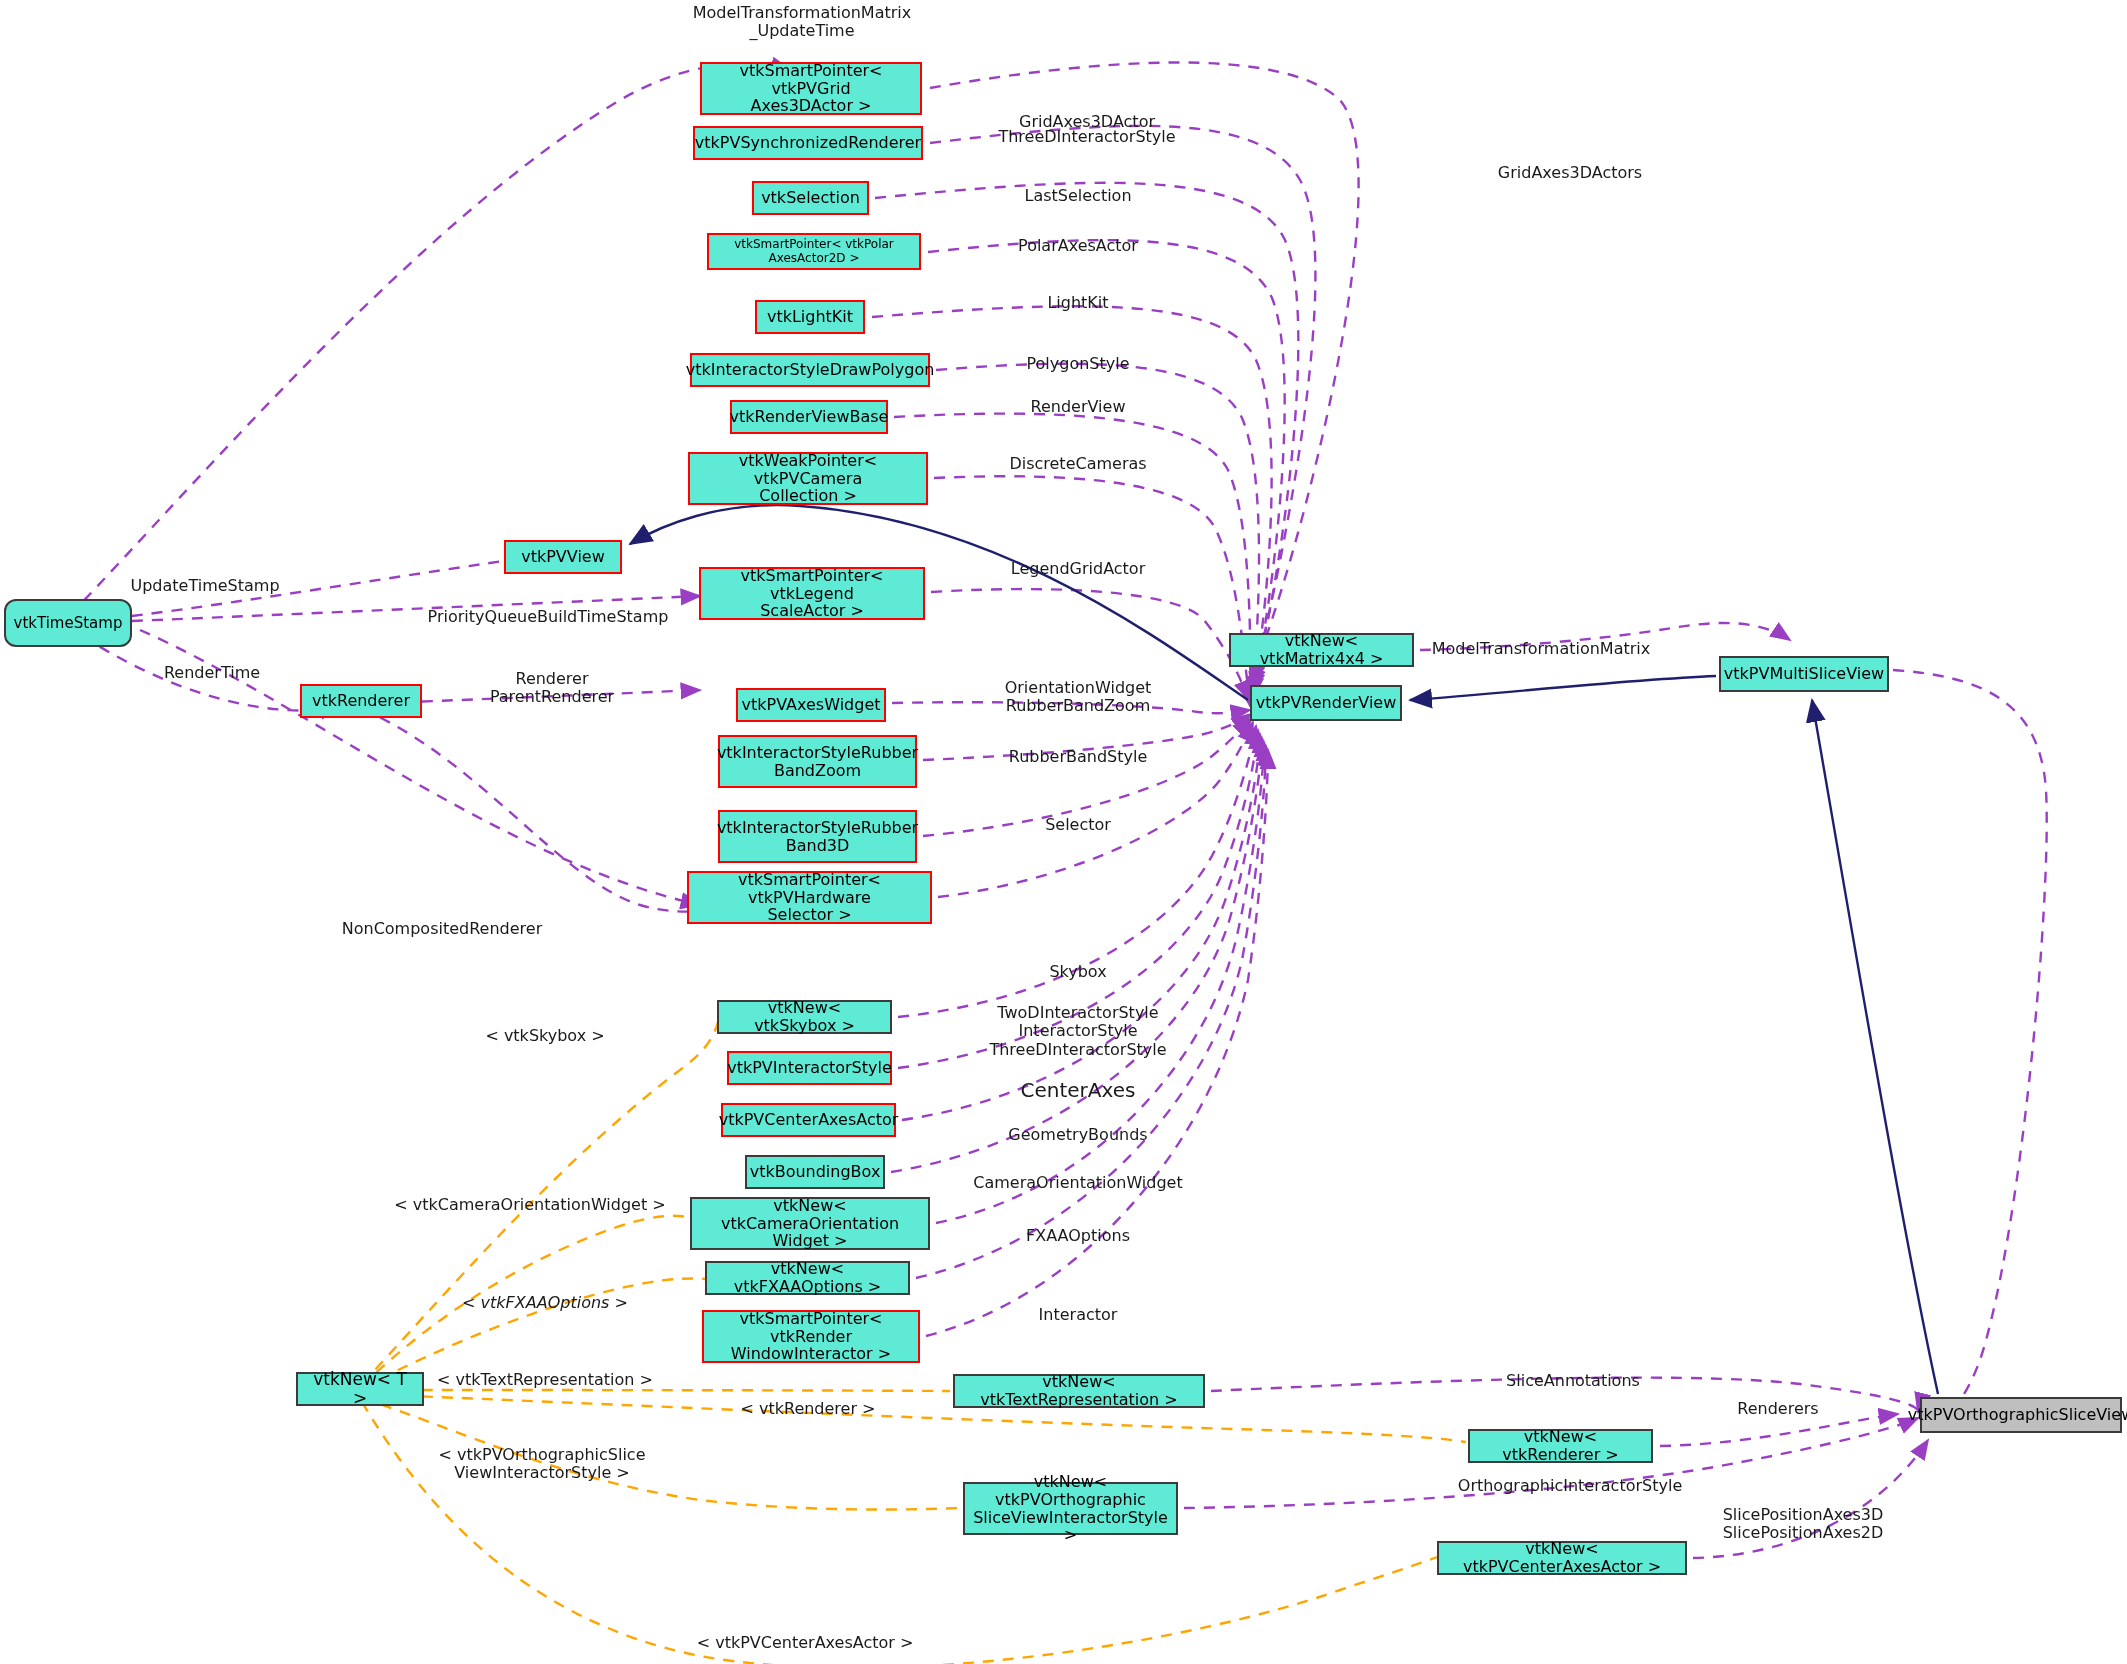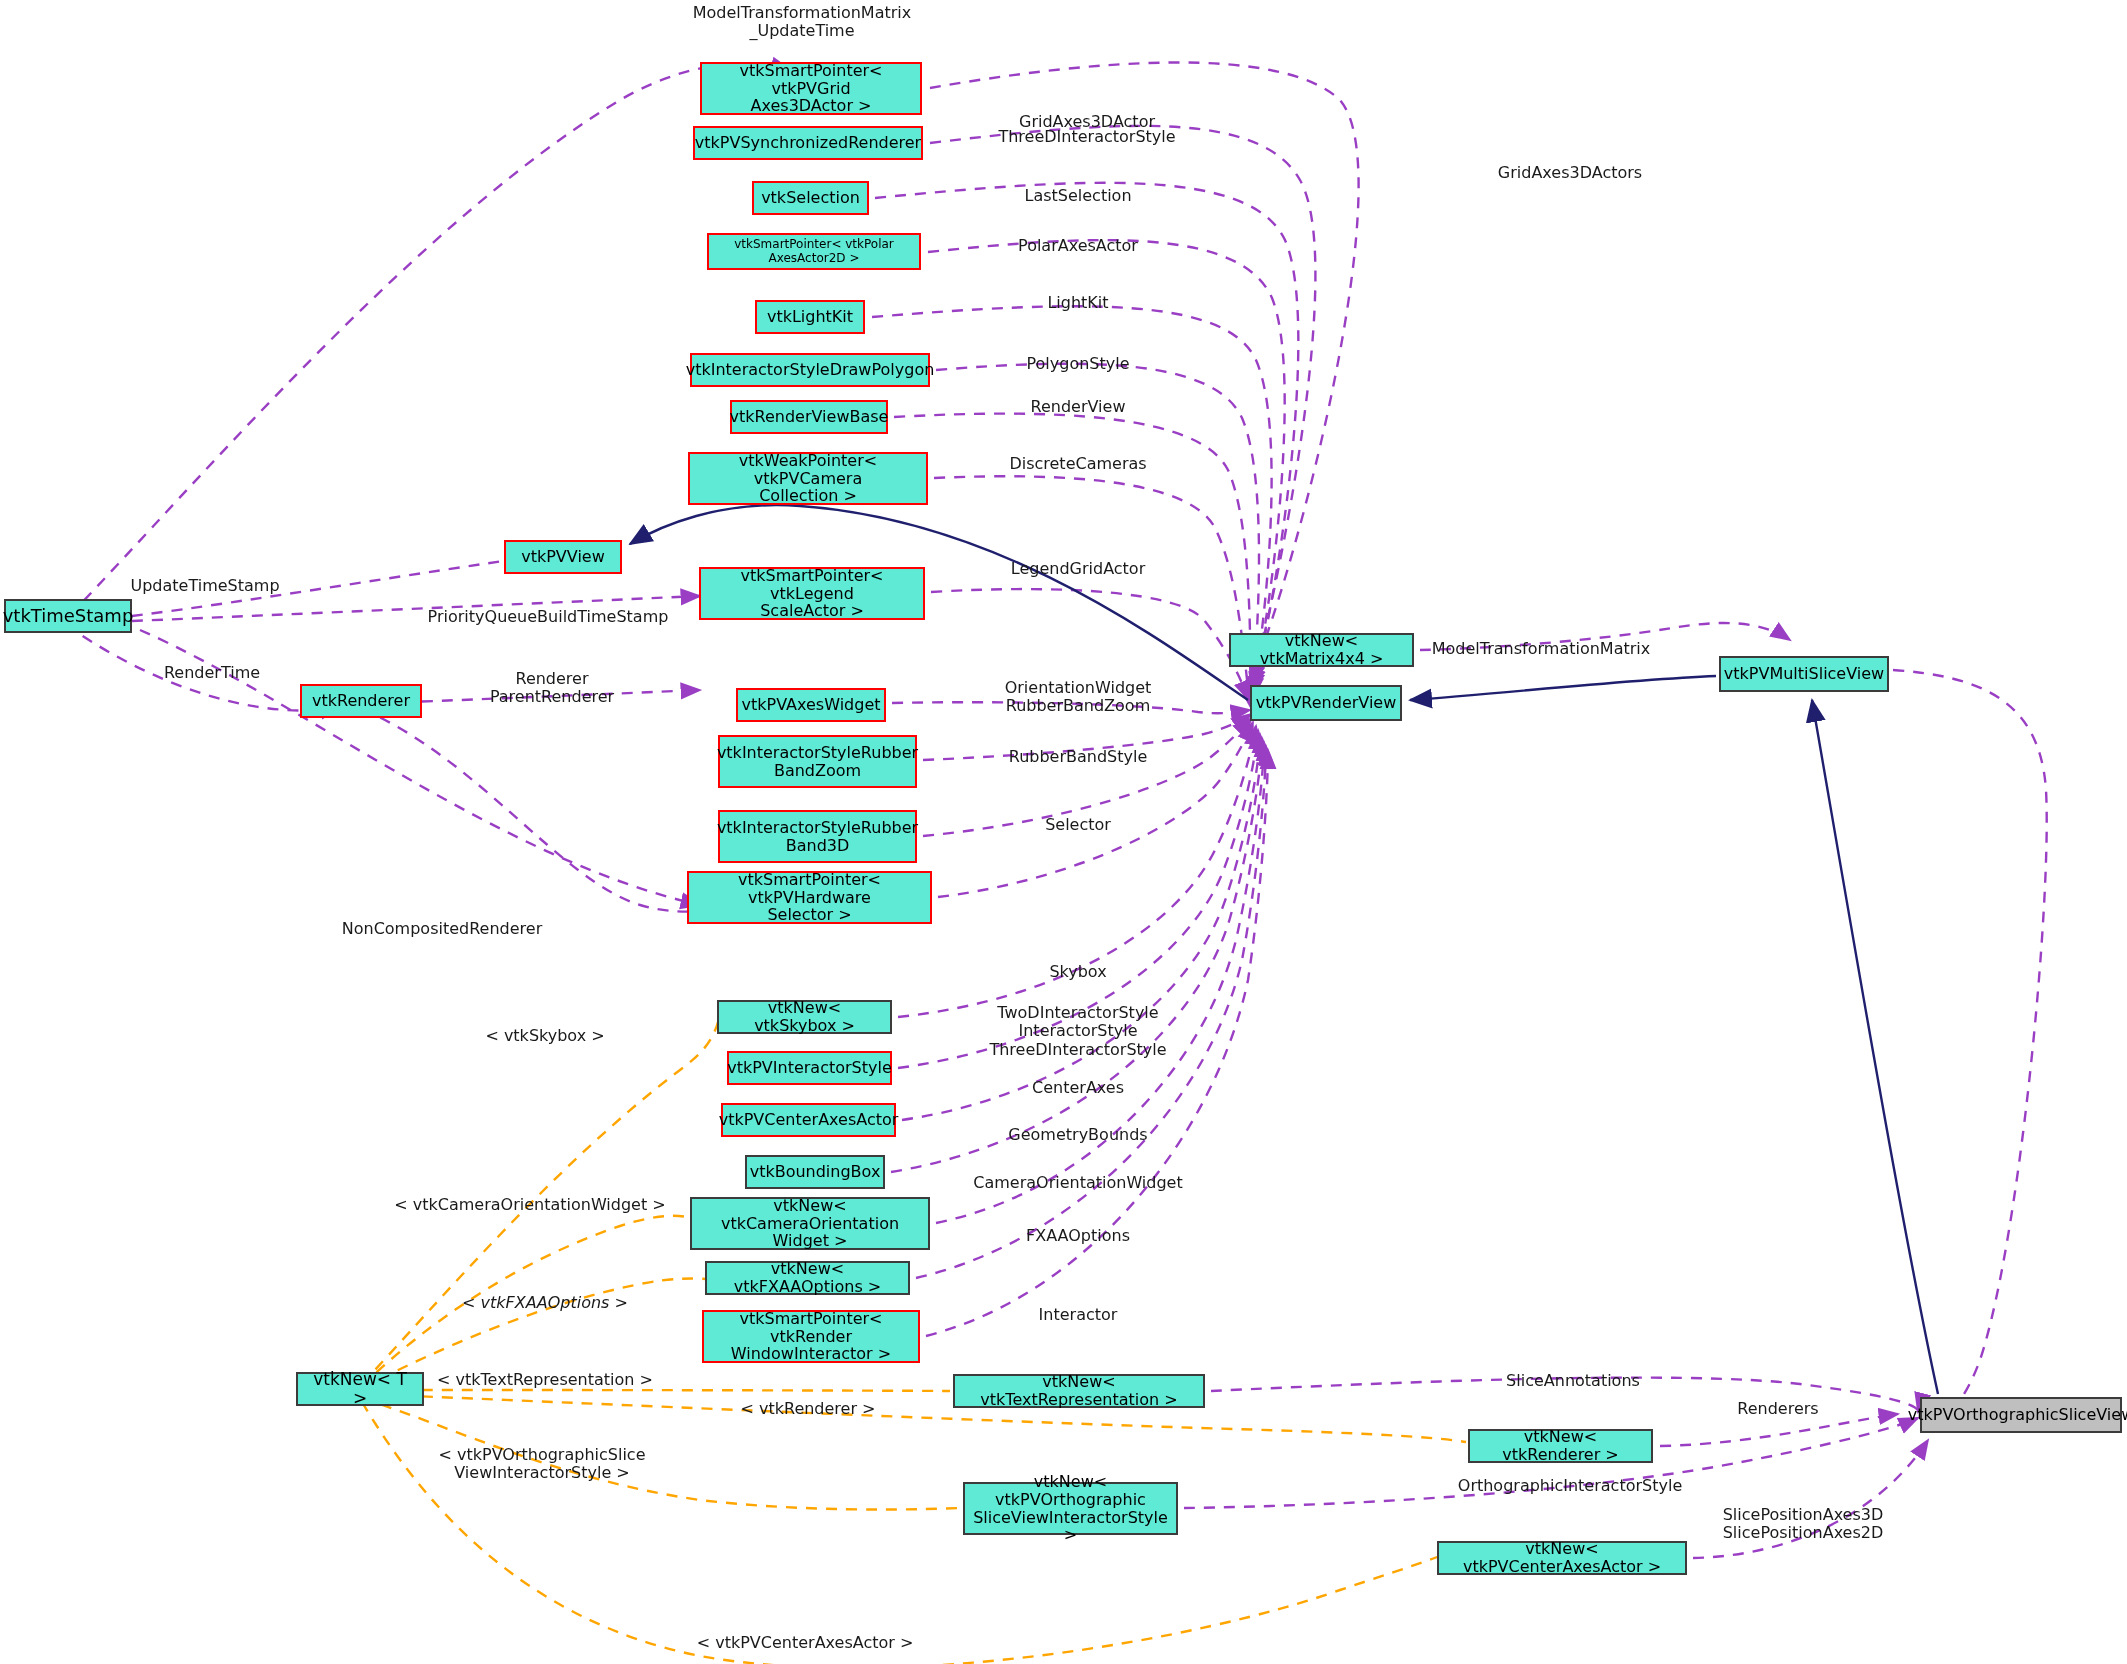--- a/index.html
+++ b/index.html
@@ -76,21 +76,21 @@
       <path d="M 362,1402 C 420,1500 520,1620 700,1656 C 900,1692 1200,1640 1340,1590 C 1400,1570 1430,1560 1440,1556"></path>
     </g>
 
     <g fill="none" stroke="#1f1f6e" stroke-width="2.4">
       <path d="M 1248,700 C 1160,640 1000,520 800,506 C 720,500 660,526 630,544" marker-end="url(#ar-n)"></path>
       <path d="M 1716,676 C 1620,680 1500,694 1410,700" marker-end="url(#ar-n)"></path>
       <path d="M 1938,1394 C 1900,1220 1840,860 1812,700" marker-end="url(#ar-n)"></path>
     </g>
   </svg>
 
-  <div class="node n-black" style="left:4px;top:599px;width:128px;height:34px;font-size:18px;">
+  <div class="node n-black" style="left:4px;top:599px;width:128px;height:48px;font-size:15px;border-radius:12px;">
       <span>vtkTimeStamp</span>
     </div>
   <div class="node n-red" style="left:300px;top:684px;width:122px;height:34px;font-size:16px;">
       <span>vtkRenderer</span>
     </div>
   <div class="node n-red" style="left:504px;top:540px;width:118px;height:34px;font-size:16px;">
       <span>vtkPVView</span>
     </div>
   <div class="node n-black" style="left:296px;top:1372px;width:128px;height:34px;font-size:17px;">
       <span>vtkNew&lt; T &gt;</span>
@@ -215,21 +215,21 @@
   <div class="elabel" style="left:1078px;top:679px;font-size:16px;"><span>OrientationWidget
 RubberBandZoom</span></div>
   <div class="elabel" style="left:1078px;top:748px;font-size:16px;"><span>RubberBandStyle</span></div>
   <div class="elabel" style="left:1078px;top:816px;font-size:16px;"><span>Selector</span></div>
   <div class="elabel" style="left:442px;top:920px;font-size:16px;"><span>NonCompositedRenderer</span></div>
   <div class="elabel" style="left:1078px;top:963px;font-size:16px;"><span>Skybox</span></div>
   <div class="elabel" style="left:545px;top:1027px;font-size:16px;"><span>&lt; vtkSkybox &gt;</span></div>
   <div class="elabel" style="left:1078px;top:1004px;font-size:16px;"><span>TwoDInteractorStyle
 InteractorStyle
 ThreeDInteractorStyle</span></div>
-  <div class="elabel" style="left:1078px;top:1079px;font-size:16px;"><span>CenterAxes</span></div>
+  <div class="elabel" style="left:1078px;top:1079px;font-size:20px;"><span>CenterAxes</span></div>
   <div class="elabel" style="left:1078px;top:1126px;font-size:16px;"><span>GeometryBounds</span></div>
   <div class="elabel" style="left:1078px;top:1174px;font-size:16px;"><span>CameraOrientationWidget</span></div>
   <div class="elabel" style="left:530px;top:1196px;font-size:16px;"><span>&lt; vtkCameraOrientationWidget &gt;</span></div>
   <div class="elabel" style="left:1078px;top:1227px;font-size:16px;"><span>FXAAOptions</span></div>
   <div class="elabel" style="left:545px;top:1294px;font-size:16px;font-style:italic;"><span>&lt; vtkFXAAOptions &gt;</span></div>
   <div class="elabel" style="left:1078px;top:1306px;font-size:16px;"><span>Interactor</span></div>
   <div class="elabel" style="left:545px;top:1371px;font-size:16px;"><span>&lt; vtkTextRepresentation &gt;</span></div>
   <div class="elabel" style="left:1573px;top:1372px;font-size:16px;"><span>SliceAnnotations</span></div>
   <div class="elabel" style="left:808px;top:1400px;font-size:16px;"><span>&lt; vtkRenderer &gt;</span></div>
   <div class="elabel" style="left:1778px;top:1400px;font-size:16px;"><span>Renderers</span></div>

